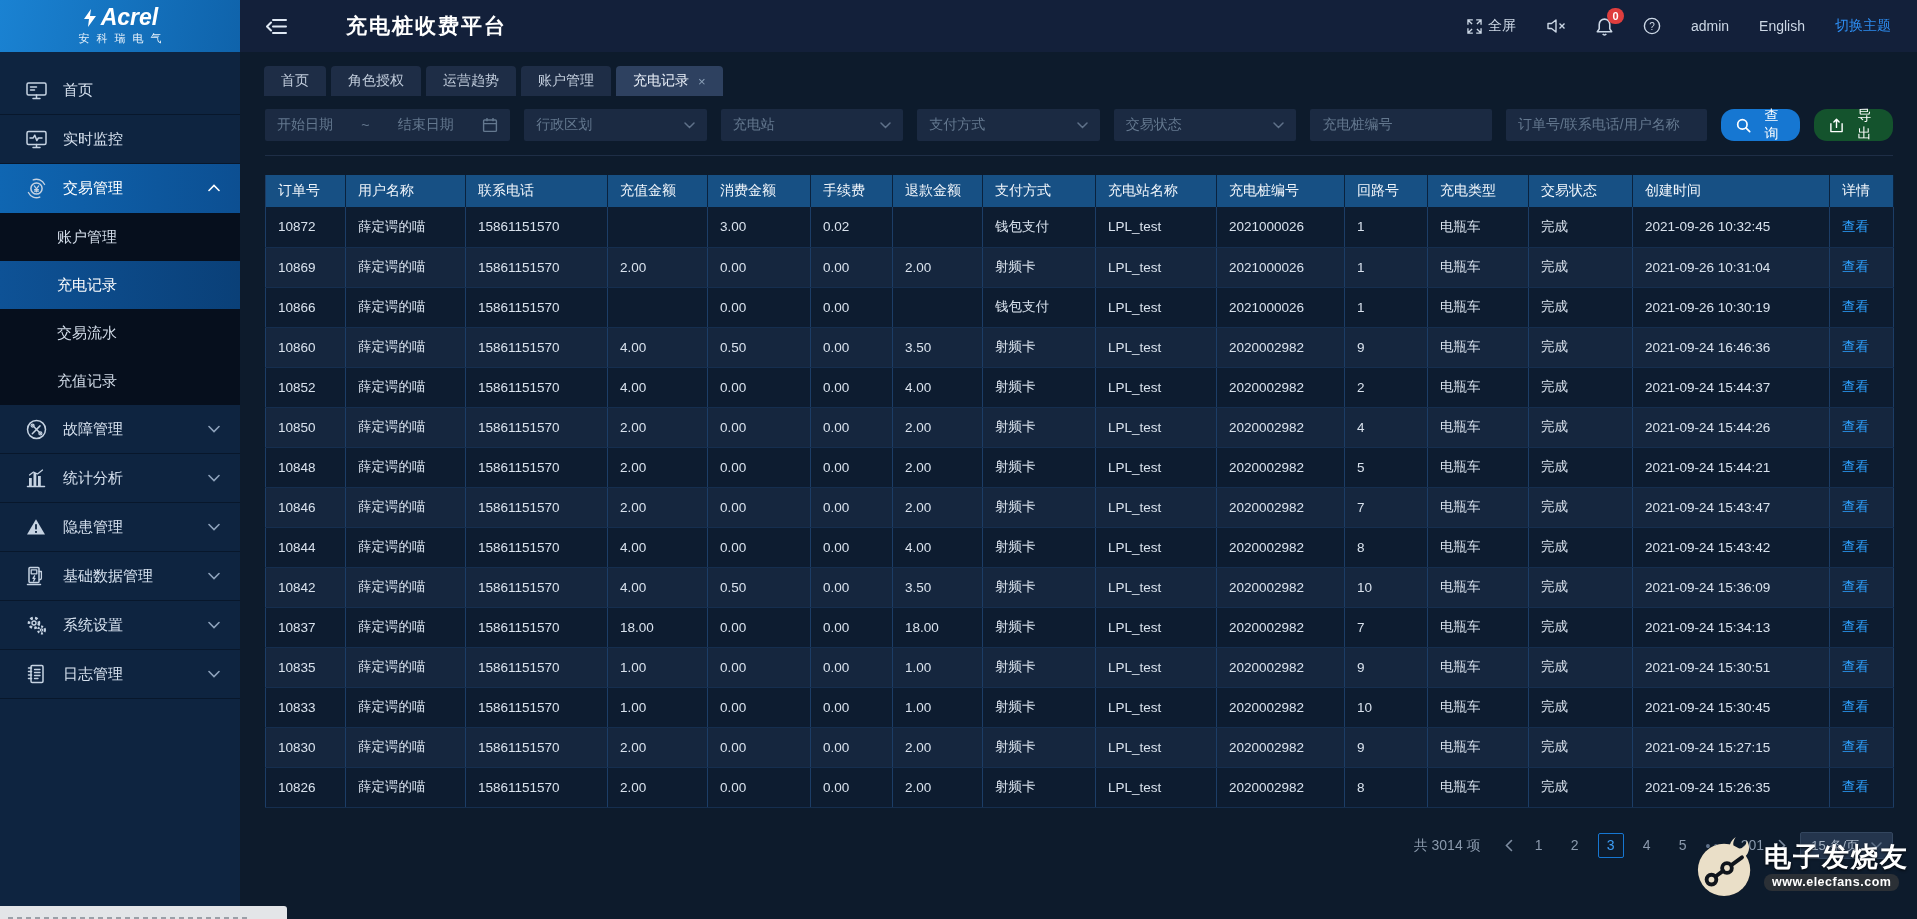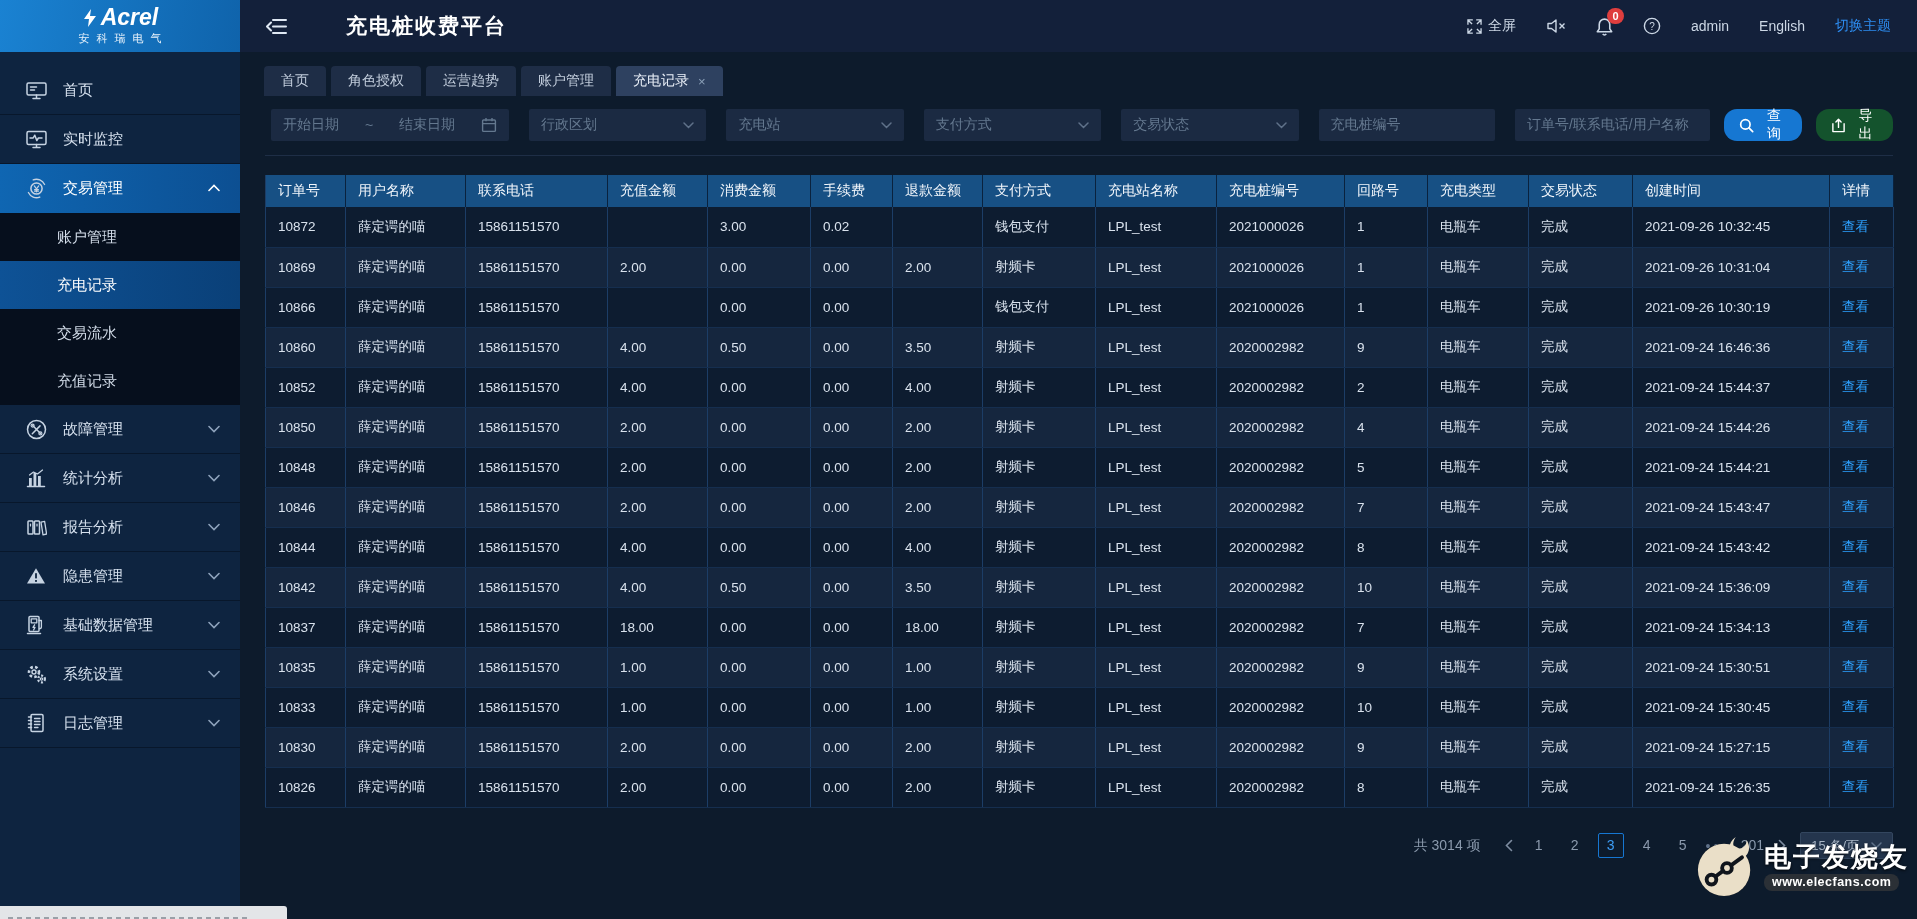--- a/index.html
+++ b/index.html
@@ -35,21 +35,21 @@
   .bell { position:relative; }
   .badge { position:absolute; top:-9px; right:-11px; background:#df3e3e; color:#fff; min-width:17px; height:16px; line-height:16px; border-radius:9px; font-size:11px; text-align:center; padding:0 3px; }
   .theme-link { color:#2d8cf0; cursor:pointer; }
 
   .tabbar { padding:14px 0 0 24px; display:flex; gap:5px; flex:0 0 44px; }
   .tab { background:#1e2d46; color:#c3cedd; font-size:14px; height:30px; padding:0 17px; border-radius:4px 4px 0 0; display:flex; align-items:center; gap:9px; cursor:pointer; white-space:nowrap; }
   .tab.active { background:#2e4160; color:#eaf0f8; }
   .tab .close { color:#8ba0b8; font-size:13px; line-height:1; }
 
   .filterbar { margin:13px 24px 0 25px; display:flex; gap:14px; align-items:center; flex:0 0 32px; }
-  .fw { background:#1b2a42; height:32px; border-radius:2px; display:flex; align-items:center; padding:0 12px; color:#64788f; font-size:14px; white-space:nowrap; cursor:pointer;margin-left:6px; }
+  .fw { background:#1b2a42; height:32px; border-radius:2px; display:flex; align-items:center; padding:0 12px; color:#64788f; font-size:14px; white-space:nowrap; cursor:pointer; }
   .fw.justify { justify-content:space-between; }
   .btn { height:32px; border:none; border-radius:13px; color:#fff; font-size:14px; display:flex; align-items:center; gap:7px; padding:0 15px; cursor:pointer; font-family:inherit; }
   .btn.search { background:#1677d2; margin-left:auto; }
   .btn.export { background:#14532d;align-items:center; }
 
   .rule { margin:14px 24px 0 25px; border-bottom:1px solid #1e2e46; }
 
   .table-wrap { margin:19px 24px 0 25px; }
   table { border-collapse:collapse; table-layout:fixed; width:1628px; border-left:1px solid #1c3d66; border-right:1px solid #1c3d66; }
   th { background:#175084; color:#f2f6fb; font-weight:normal; font-size:14px; text-align:left; height:32px; padding:0 4px 0 12px; border-right:1px solid rgba(10,38,68,.75); overflow:hidden; white-space:nowrap; }
@@ -154,36 +154,20 @@
            <span class="mi-icon">
             <svg width="20" height="19" viewBox="0 0 20 19">
               <path d="M1.5 17.5h17" stroke="#c6d3e2" stroke-width="1.5" fill="none" stroke-linecap="round" stroke-linejoin="round"></path>
               <rect x="3" y="9" width="2.8" height="8.5" fill="#c6d3e2"></rect>
               <rect x="7.5" y="4" width="2.8" height="13.5" fill="#c6d3e2"></rect>
               <rect x="12" y="7" width="2.8" height="10.5" fill="#c6d3e2"></rect>
               <path d="M3.5 6l4-3 4 2 5-4" stroke="#c6d3e2" stroke-width="1.2" fill="none" stroke-linecap="round" stroke-linejoin="round"></path>
             </svg>
           </span>
            <span>统计分析</span>
-          <span class="chev">
-            <svg width="12" height="8" viewBox="0 0 12 8">
-              <path d="M1 1.5l5 5 5-5" stroke="#8ea2bb" stroke-width="1.6" fill="none" stroke-linecap="round"></path>
-            </svg>
-          </span>
-        </div>
-        <div class="menu-item">
-           <span class="mi-icon">
-            <svg width="21" height="19" viewBox="0 0 21 19">
-              <rect x="2" y="3" width="5" height="13" rx=".8" stroke="#c6d3e2" stroke-width="1.5" fill="none" stroke-linecap="round" stroke-linejoin="round"></rect>
-              <rect x="8.5" y="3" width="5" height="13" rx=".8" stroke="#c6d3e2" stroke-width="1.5" fill="none" stroke-linecap="round" stroke-linejoin="round"></rect>
-              <path d="M15 4.2l3.6-.8 2 12.6-3.6.8z" stroke="#c6d3e2" stroke-width="1.3" fill="none" stroke-linecap="round" stroke-linejoin="round"></path>
-              <path d="M4.5 6v2M11 6v2" stroke="#c6d3e2" stroke-width="1.2" fill="none" stroke-linecap="round" stroke-linejoin="round"></path>
-            </svg>
-          </span>
-           <span>报告分析</span>
           <span class="chev">
             <svg width="12" height="8" viewBox="0 0 12 8">
               <path d="M1 1.5l5 5 5-5" stroke="#8ea2bb" stroke-width="1.6" fill="none" stroke-linecap="round"></path>
             </svg>
           </span>
         </div>
         <div class="menu-item">
            <span class="mi-icon">
             <svg width="20" height="18" viewBox="0 0 20 18">
               <path d="M10 1.2L19 16.5H1z" fill="#c6d3e2"></path>

